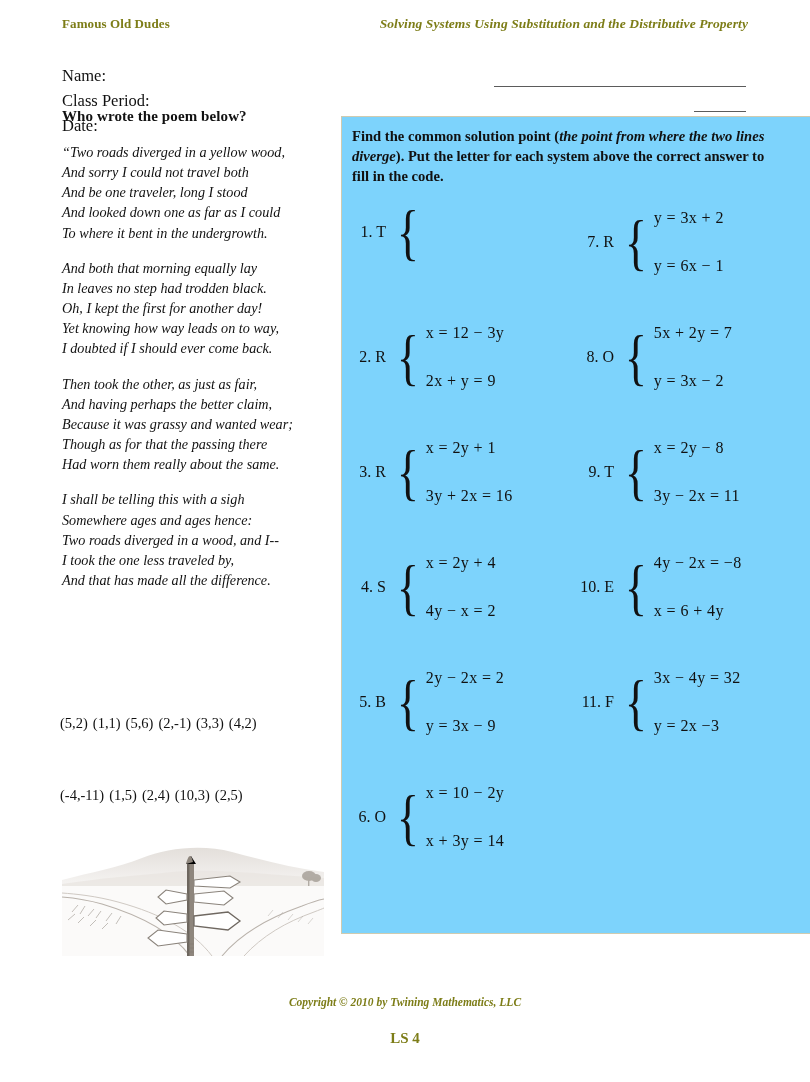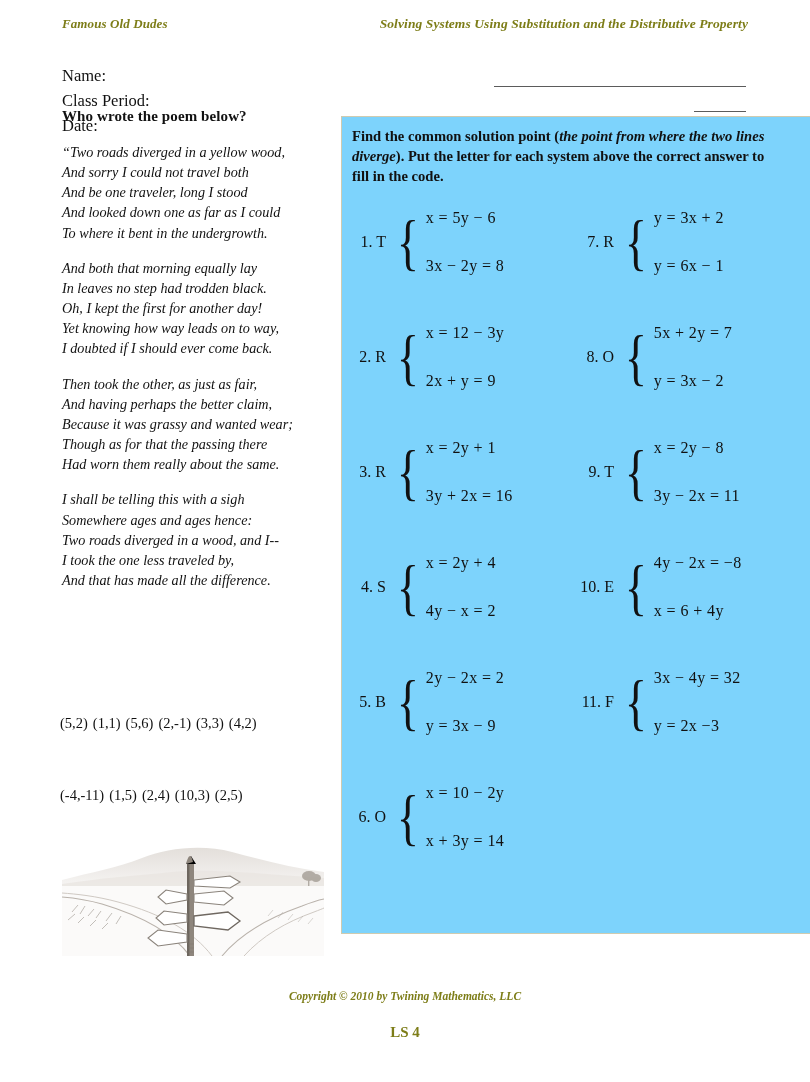--- a/index.html
+++ b/index.html
@@ -21,21 +21,20 @@
     position: absolute;
     top: 16px;
     left: 0;
     width: 810px;
     height: 20px;
   }
   .hdr-left {
     position: absolute;
     left: 62px;
     top: 0;
-    font-style: italic;
     font-weight: bold;
     font-size: 13px;
     color: #7d7d18;
     letter-spacing: 0.1px;
   }
   .hdr-right {
     position: absolute;
     right: 62px;
     top: 0;
     font-style: italic;
@@ -208,21 +207,21 @@
   }
   .footer-help {
     font-style: italic;
     font-weight: bold;
     font-size: 16px;
   }
   .footer-copy {
     font-style: italic;
     font-weight: bold;
     font-size: 11.5px;
-    margin-top: 2px;
+    margin-top: 8px;
   }
   .footer-code {
     font-weight: bold;
     font-size: 15px;
     margin-top: 22px;
   }
 </style>
 </head>
 <body>
 
@@ -396,24 +395,20 @@
   <div class="panel-instructions">
     <span>Find the common solution point (</span><i>the point from where the two lines diverge</i><span>).  Put the letter for each system above the correct answer to fill in the code.</span>
   </div>
 
   <div class="problems">
 
     <div class="prob-row">
       <div class="problem col-a">
         <span class="prob-label"><span>1.</span> <span>T</span></span>
         <span class="brace">{</span>
-        <span class="eqs">
-          <span class="eq">x  =  5y  −  6</span>
-          <span class="eq">3x  −  2y  =  8</span>
-        </span>
       </div>
       <div class="problem col-b">
         <span class="prob-label"><span>7.</span> <span>R</span></span>
         <span class="brace">{</span>
         <span class="eqs">
           <span class="eq">y  =  3x  +  2</span>
           <span class="eq">y  =  6x  −  1</span>
         </span>
       </div>
     </div>

